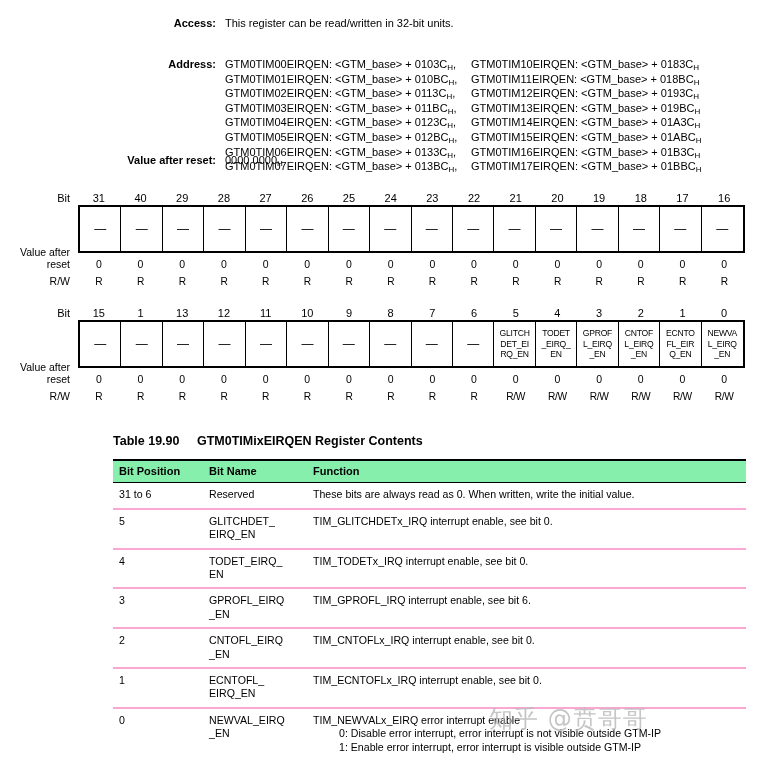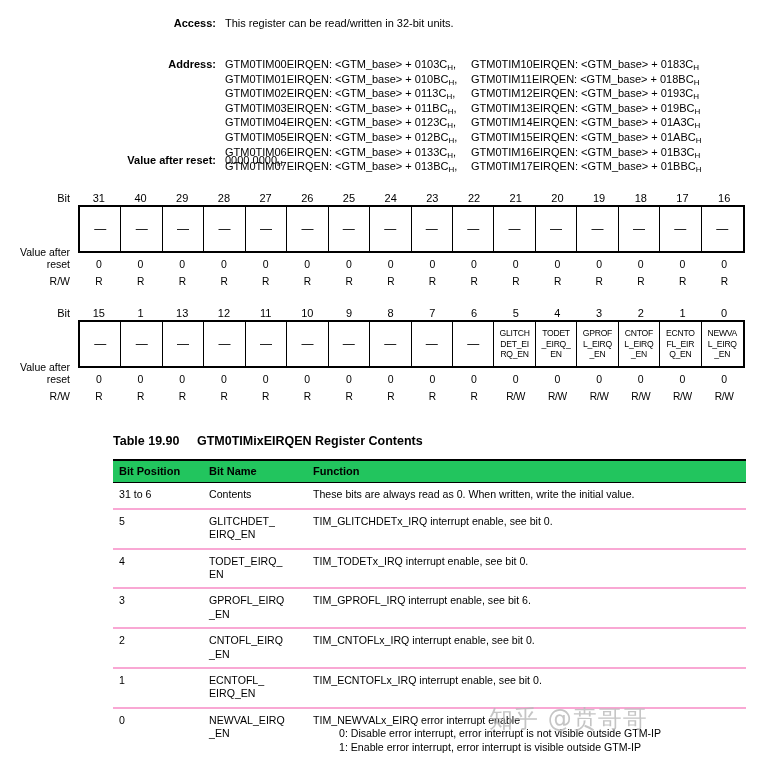--- a/index.html
+++ b/index.html
@@ -60,21 +60,21 @@
   
   .tblwrap{position:absolute;left:113px;width:633px;}
   .tbl-caption{font-size:12.5px;font-weight:bold;margin-bottom:11px;}
   .tbl-caption .cap-num{display:inline-block;width:84px;}
   table.contents{border-collapse:collapse;width:633px;table-layout:fixed;}
   table.contents th,table.contents td{
     text-align:left;vertical-align:top;font-size:10.6px;line-height:13.4px;
     padding:5px 4px 6px 6px;
   }
   table.contents thead th{
-    background:#22c55e;font-weight:bold;font-size:11px;
+    background:#86efac;font-weight:bold;font-size:11px;
     border-top:2.2px solid #000;border-bottom:1px solid #000;
     padding-top:4px;padding-bottom:4px;
   }
   table.contents tbody td{border-bottom:2px solid #f9a8d4;}
   table.contents tbody tr:last-child td{border-bottom:2.2px solid #000;}
   .c-pos{width:90px;}
   .c-name{width:104px;}
   .fn-sub{padding-left:26px;display:block;}
 
   
@@ -365,21 +365,21 @@
       <thead>
         <tr>
           <th>Bit Position</th>
           <th>Bit Name</th>
           <th>Function</th>
         </tr>
       </thead>
       <tbody id="contents-body">
           <tr>
             <td>31 to 6</td>
-            <td>Contents</td>
+            <td>Reserved</td>
             <td><span>These bits are always read as 0. When written, write the initial value.</span></td>
           </tr>
           <tr>
             <td>5</td>
             <td>GLITCHDET_<br>EIRQ_EN</td>
             <td><span>TIM_GLITCHDETx_IRQ interrupt enable, see bit 0.</span></td>
           </tr>
           <tr>
             <td>4</td>
             <td>TODET_EIRQ_<br>EN</td>

